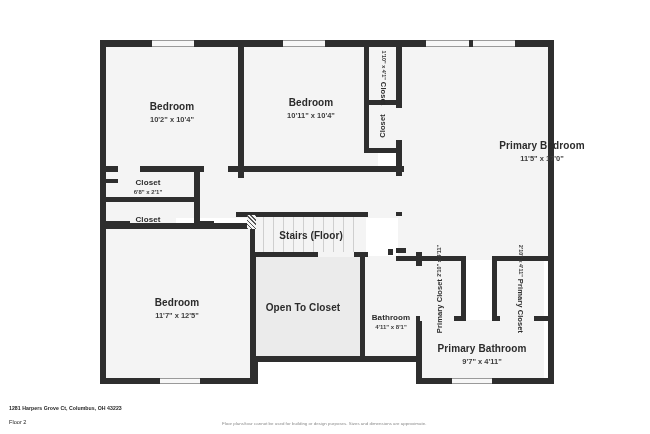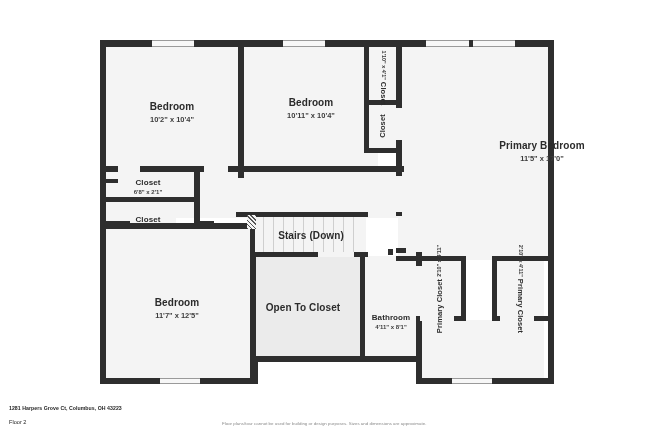--- a/index.html
+++ b/index.html
@@ -294,21 +294,21 @@
   <div class="label centered small" style="left:148px; top:220px;">
     <span class="name">Closet</span>
   </div>
 
   <div class="label centered" style="left:177px; top:308px;">
     <span class="name">Bedroom</span>
     <span class="dim">11'7" x 12'5"</span>
   </div>
 
   <div class="label centered" style="left:311px; top:236px;">
-    <span class="name">Stairs (Down)</span>
+    <span class="name">Stairs (Floor)</span>
   </div>
 
   <div class="label centered" style="left:303px; top:308px;">
     <span class="name">Open To Closet</span>
   </div>
 
   <div class="label centered small" style="left:391px; top:322px;">
     <span class="name">Bathroom</span>
     <span class="dim">4'11" x 8'1"</span>
   </div>
@@ -316,20 +316,24 @@
   <div class="label rot-ccw tiny rot-row" style="left:440px; top:289px;">
     <span class="name">Primary Closet</span>
     <span class="dim">2'10" x 4'11"</span>
   </div>
 
   <div class="label rot-cw tiny rot-row" style="left:520px; top:289px;">
     <span class="dim">2'10" x 4'11"</span>
     <span class="name">Primary Closet</span>
   </div>
 
+  <div class="label centered" style="left:482px; top:354px;">
+    <span class="name">Primary Bathroom</span>
+    <span class="dim">9'7" x 4'11"</span>
+  </div>
 
 </div>
 
 <div id="footer">
   <div class="addr">1281 Harpers Grove Ct, Columbus, OH 43223</div>
   <div class="floor">Floor 2</div>
   <div class="disclaimer">Floor plans/tour cannot be used for building or design purposes. Sizes and dimensions are approximate.</div>
 </div>
 
 </body></html>

